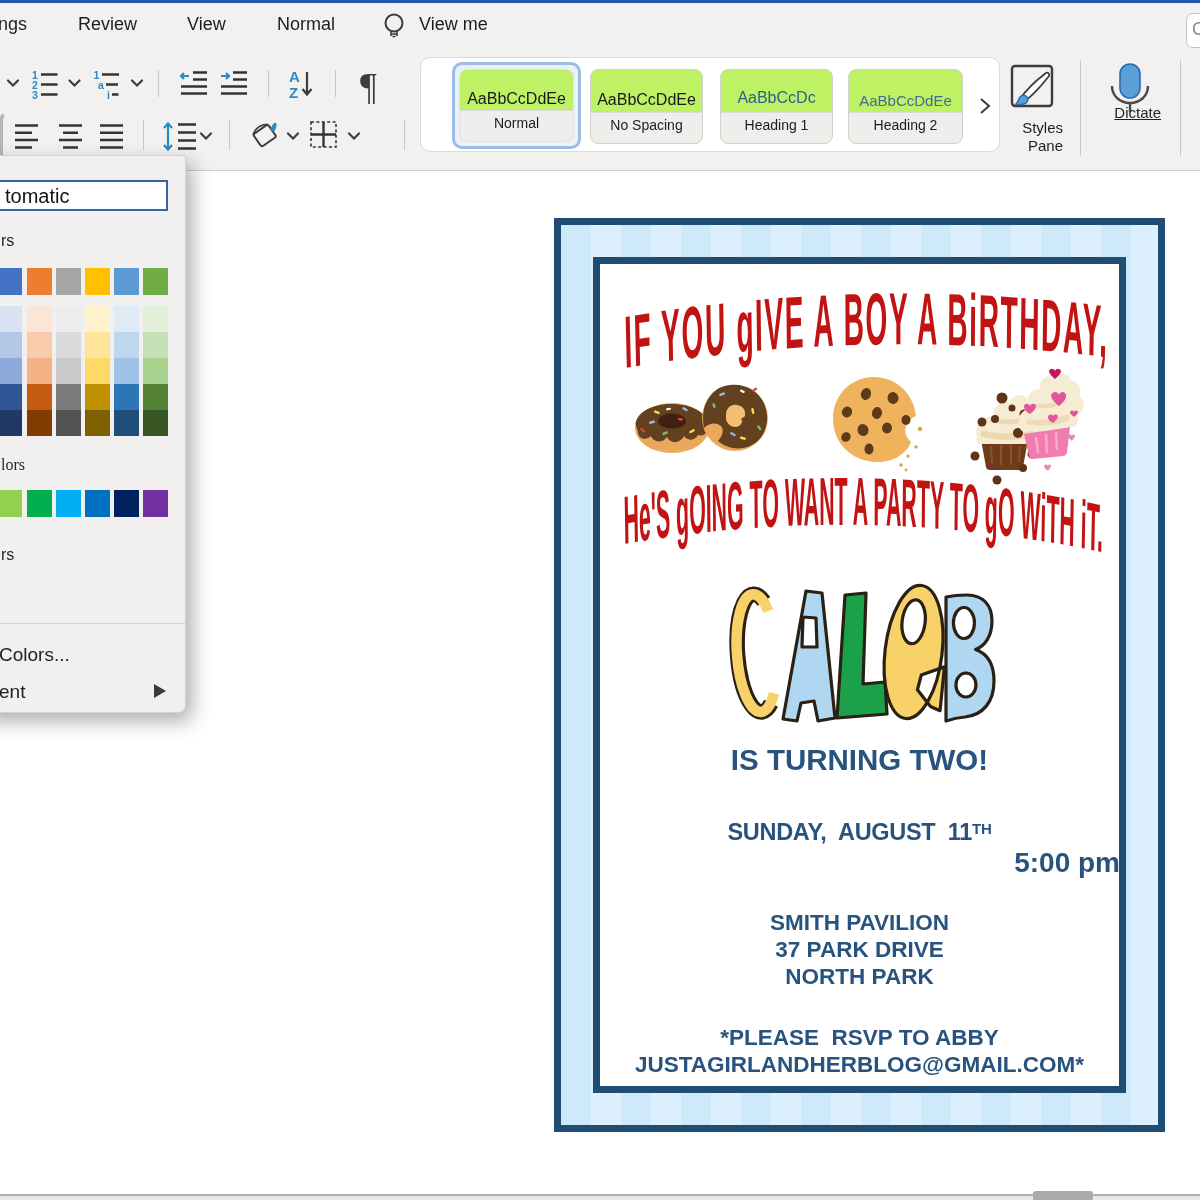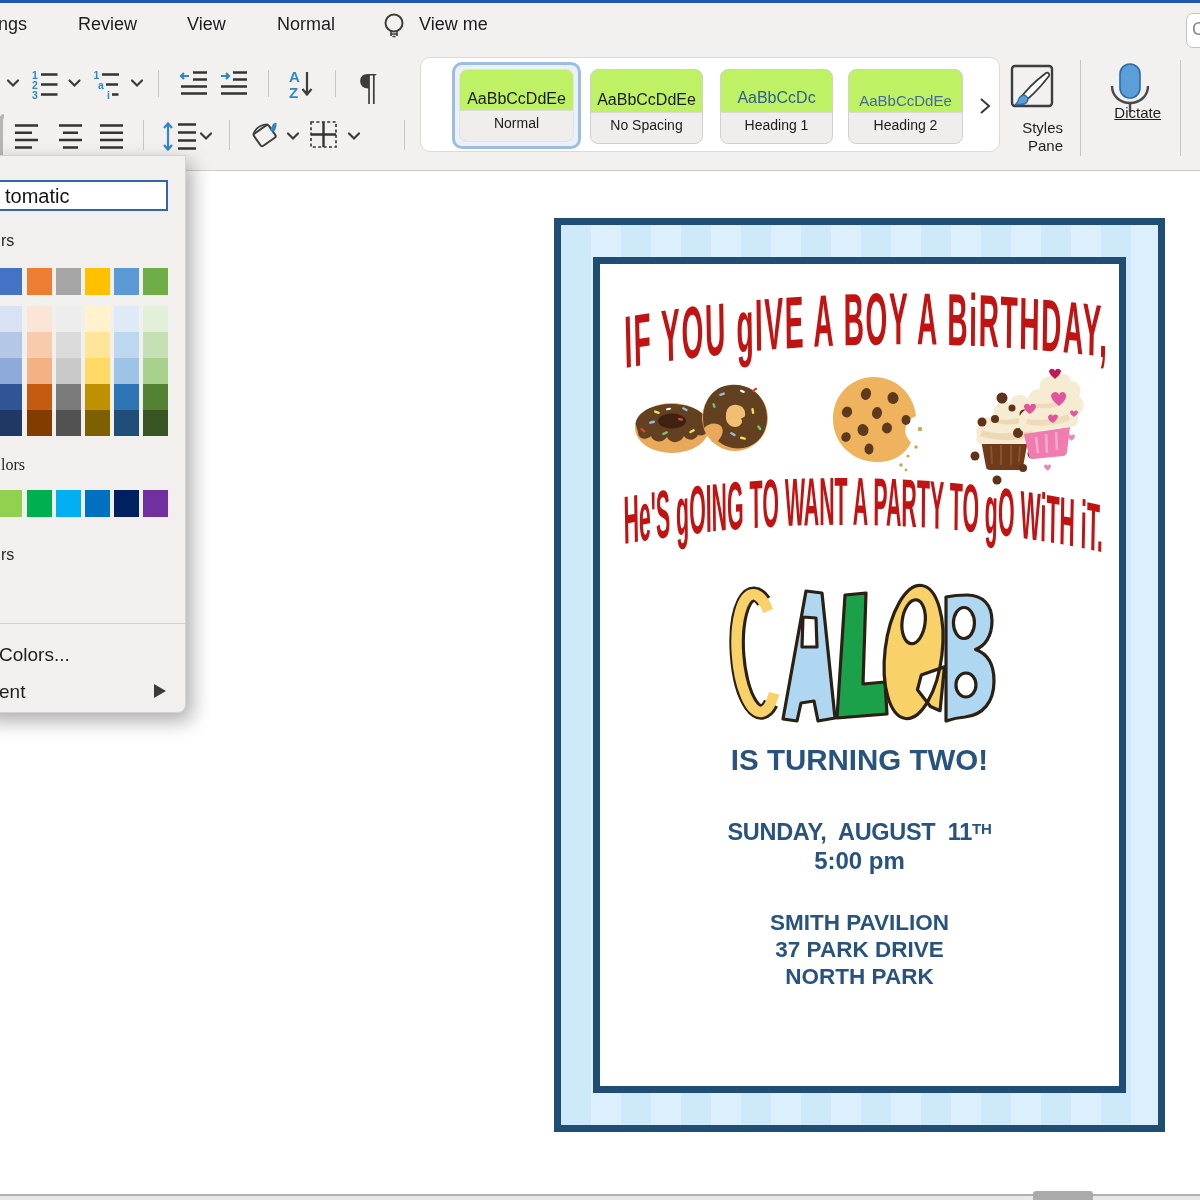--- a/index.html
+++ b/index.html
@@ -305,22 +305,23 @@
    <path d="M213.5 383.9 A 20 59 0 1 0 213.5 486.1" fill="none" stroke="#2a2014" stroke-width="15.5" transform="rotate(-4 204 435)"></path>
    <path d="M217.2 393.7 A 20 59 0 1 0 217.2 476.3" fill="none" stroke="#F8D268" stroke-width="10.5" transform="rotate(-4 204 435)"></path>
    <path fill-rule="evenodd" d="M252 373 L268 375 L281 500 L264 503 L260 483 L247 485 L243 503 L229 501 Z M249 399 L262 400 L263 429 L248 429 Z" fill="#AFD7F2" stroke="#2a2014" stroke-width="3.2"></path>
    <path d="M291 377 L312 375 L309 466 L331 464 L333 496 L283 500 Z" fill="#1CA14B" stroke="#2a2014" stroke-width="3.2"></path>
    <path fill-rule="evenodd" transform="rotate(7 359.5 434)" d="M359.5 367 A 28.5 67 0 1 0 359.6 501 A 28.5 67 0 1 0 359.5 367 Z M356 382 A 11.5 22 0 1 1 355.9 426 A 11.5 22 0 1 1 356 382 Z M392 445 L370 456 L368 471 L383 486 L393 489 Z" fill="#F8D268" stroke="#2a2014" stroke-width="3.2"></path>
    <path fill-rule="evenodd" d="M392 379 C399 377.5 406 377 413 377 C429 377 438 387 438 403 C438 418 431 428 421.5 431.5 C433 435.5 440 446 440 463 C440 484 429 497 411 499 C405 499.5 398 501 392 503 Z M410 389.5 A 10.5 15.5 0 1 1 409.9 420.5 A 10.5 15.5 0 1 1 410 389.5 Z M412 455 A 10 12 0 1 1 411.9 479 A 10 12 0 1 1 412 455 Z" fill="#AFD7F2" stroke="#2a2014" stroke-width="3.2"></path>
   </g>
  </svg>
  <div class="navy" style="top:518px;font-size:29.5px;font-weight:bold;">IS TURNING TWO!</div>
  <div class="navy" style="top:594px;font-size:23.5px;letter-spacing:-0.3px;">SUNDAY,&nbsp; AUGUST&nbsp; 11<span style="font-size:15px;vertical-align:6px;">TH</span></div>
- <div class="navy" style="top:622px;font-size:24px;">5:00 pm</div>
+ <div class="navy" style="top:622px;font-size:28px;text-align:right;">5:00 pm</div>
  <div class="navy" style="top:684px;font-size:22.5px;line-height:27px;">SMITH PAVILION<br>37 PARK DRIVE<br>NORTH PARK</div>
+ <div class="navy" style="top:799px;font-size:22.5px;line-height:27px;">*PLEASE&nbsp; RSVP TO ABBY<br>JUSTAGIRLANDHERBLOG@GMAIL.COM*</div>
 </div>
 
 <div class="abs" id="dd">
  <div id="ddfield">
       <span>tomatic</span>
     </div>
  <div class="ddlab" style="left:20px;top:76px;">rs</div>
 
  <div class="sw" style="left:16px;top:112px;height:27px;background:#4472C4;"></div>
  <div class="sw" style="left:45.5px;top:112px;height:27px;background:#ED7D31;"></div>

